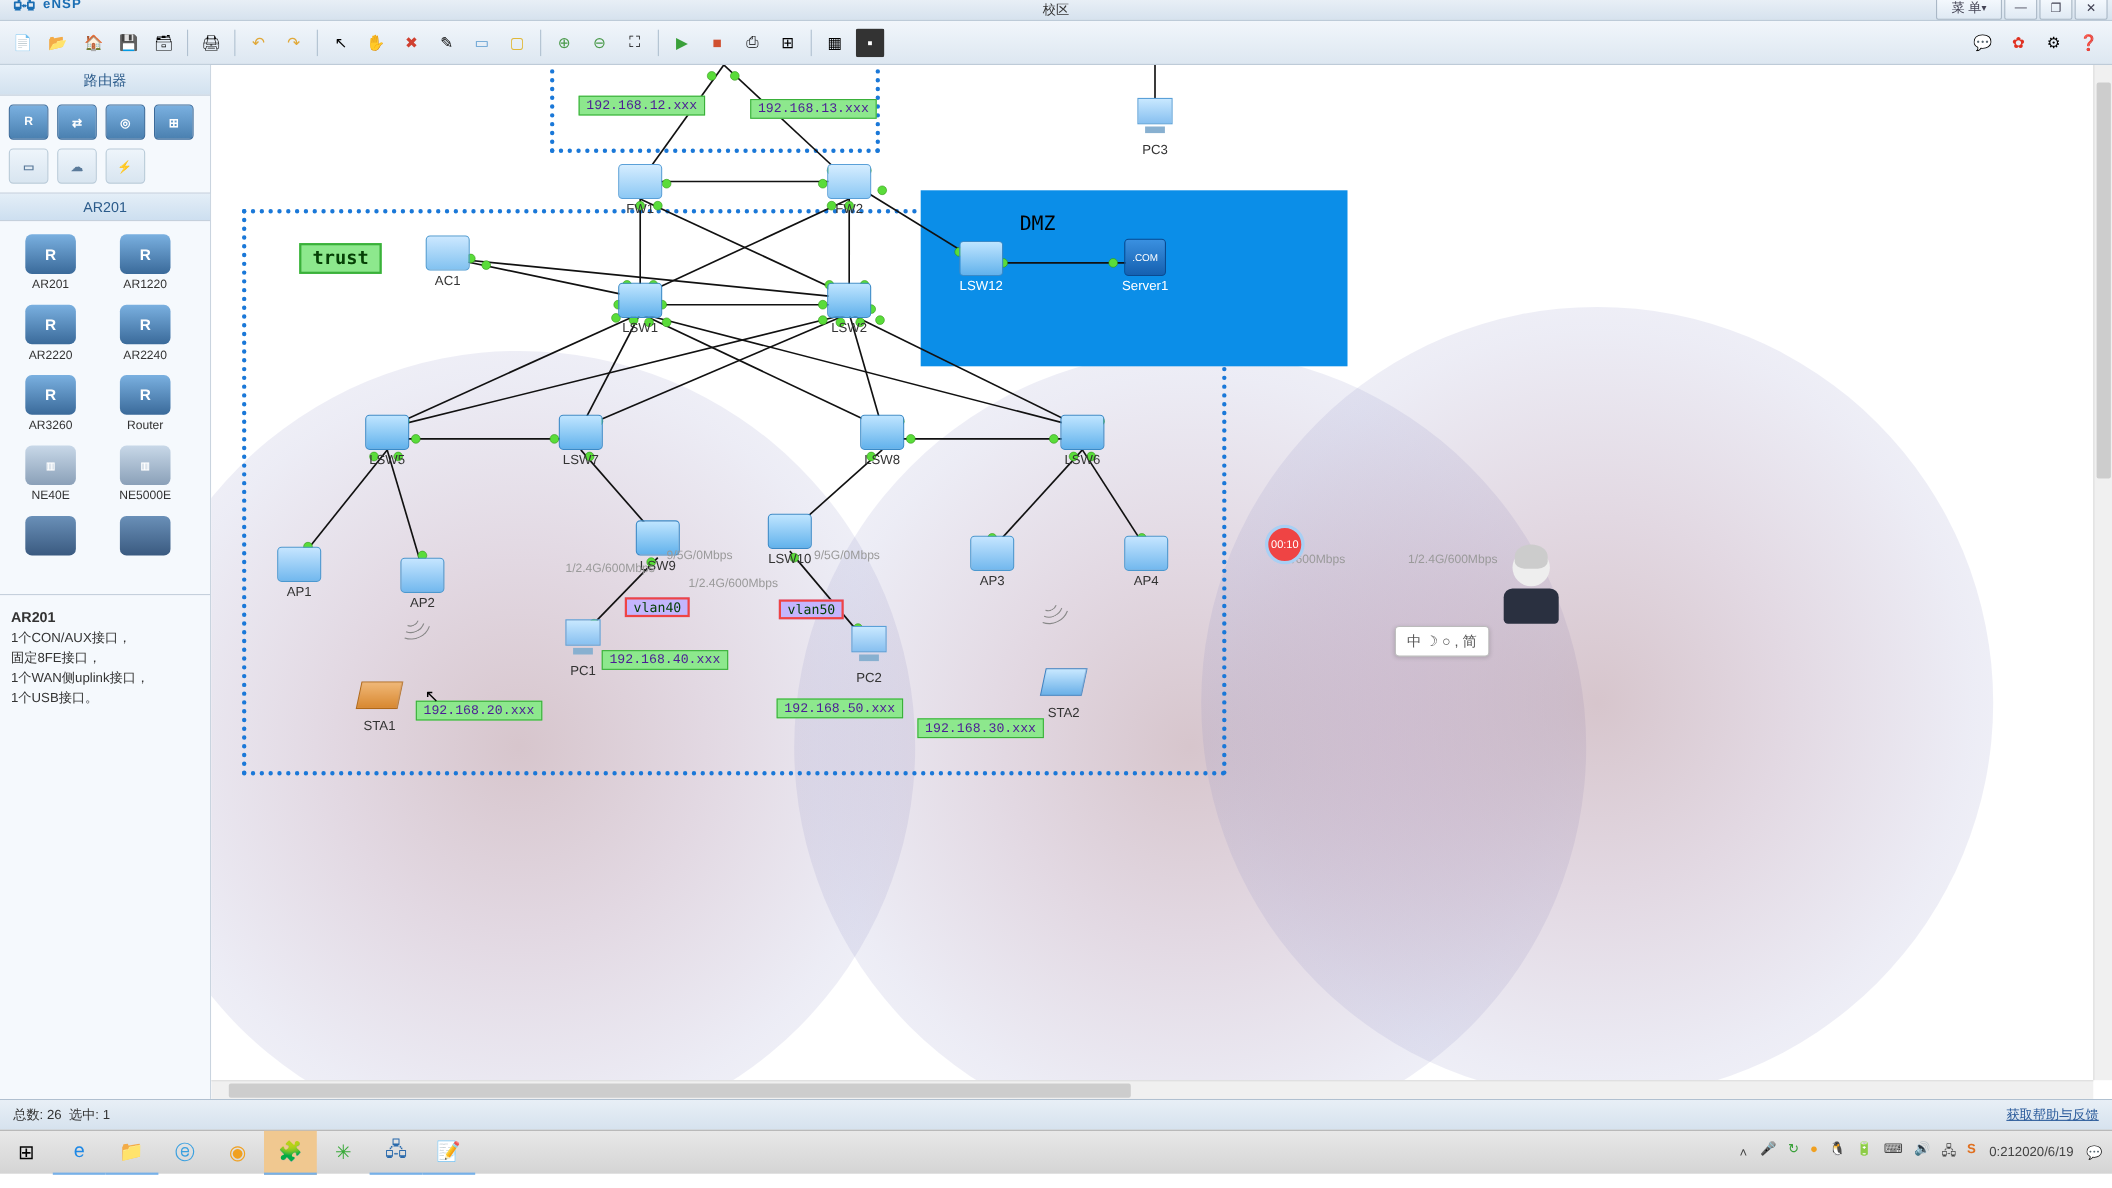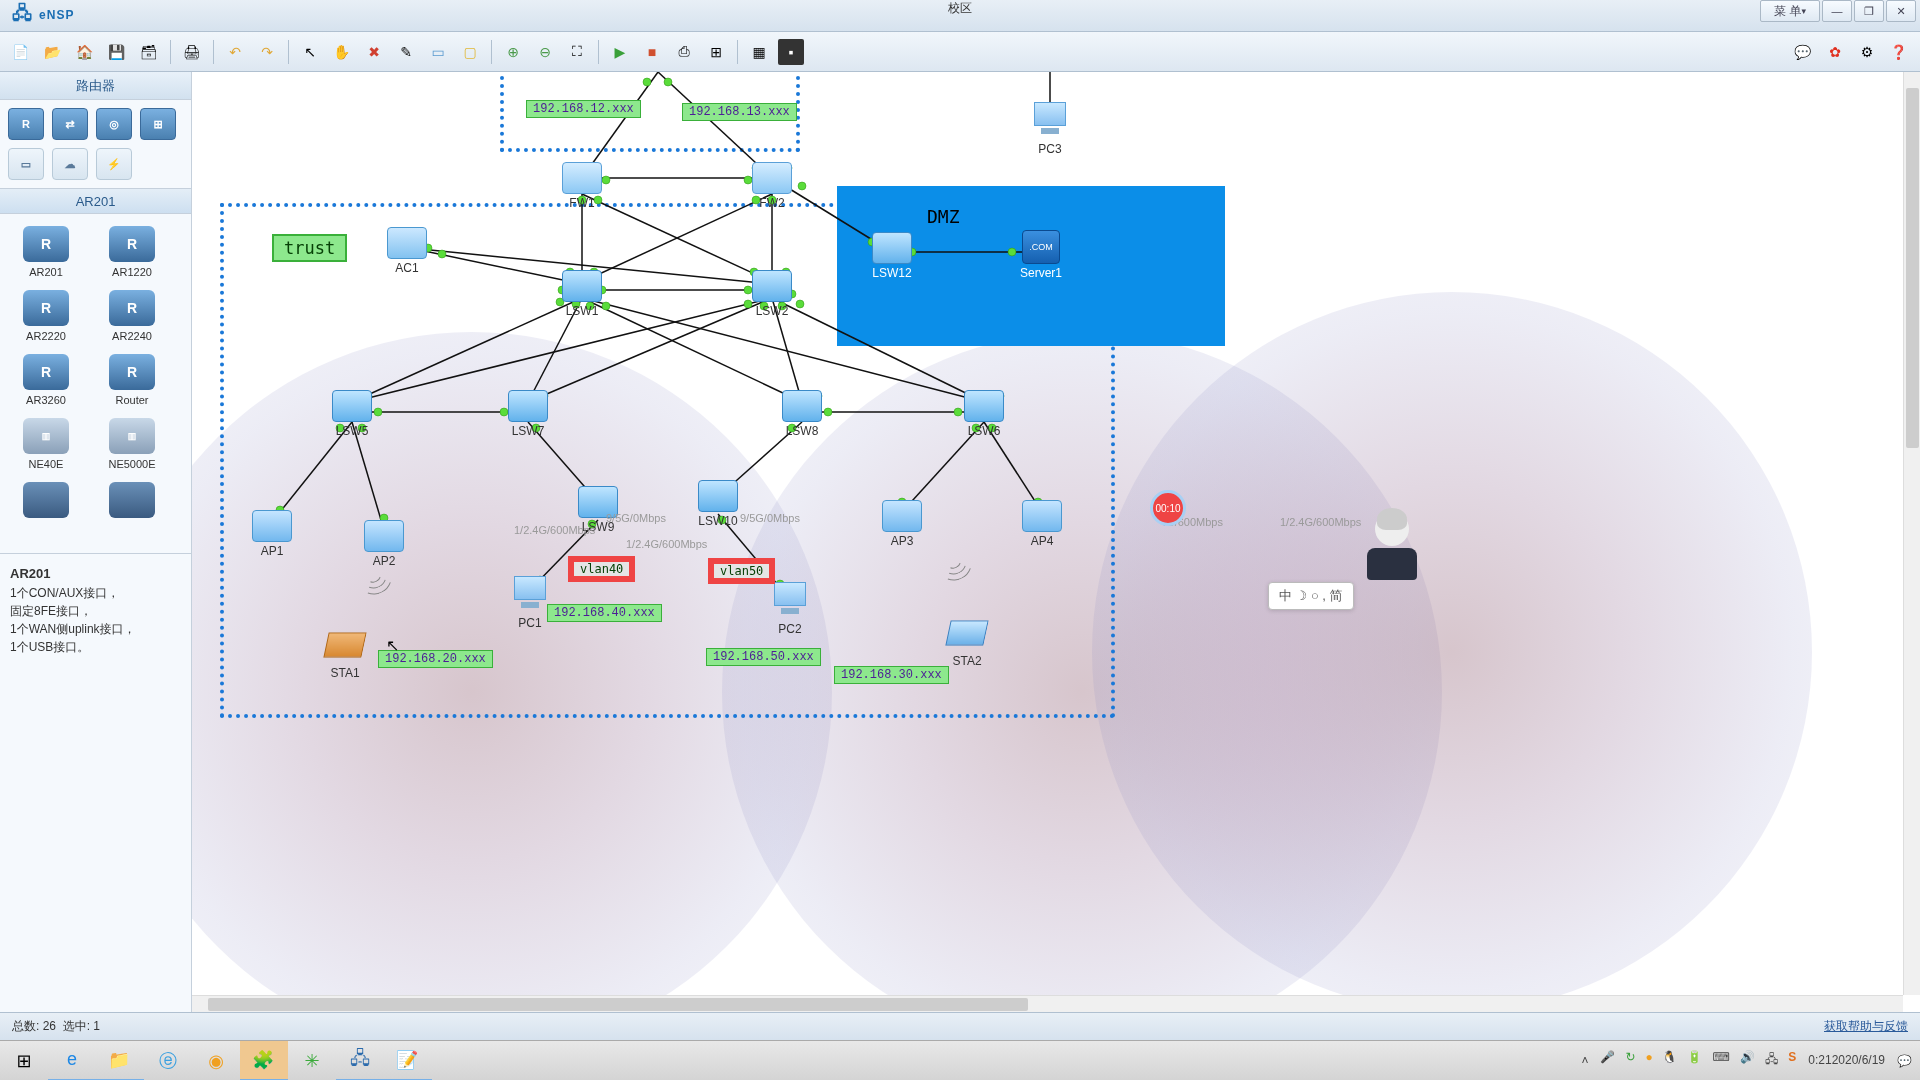--- a/index.html
+++ b/index.html
@@ -1,17 +1,17 @@
 <!DOCTYPE html>
 <html><head>
 <meta charset="utf-8">
 <style>
 *{box-sizing:border-box;margin:0;padding:0;font-family:"Microsoft YaHei",Arial,sans-serif;font-size:12px;user-select:none}
 body{width:1920px;height:1080px;overflow:hidden;background:#fff;position:relative}
-.title-bar{height:32px;background:linear-gradient(#e8eff6,#d6e2ee);display:flex;align-items:flex-start;border-bottom:1px solid #b0c0d0;position:relative}
+.title-bar{height:19px;background:linear-gradient(#e8eff6,#d6e2ee);display:flex;align-items:flex-end;border-bottom:1px solid #b0c0d0;position:relative}
 .logo{padding:0 12px;font-weight:bold;font-size:18px;color:#1b6eb3;letter-spacing:1px}
 .logo .e{color:#1b6eb3}
 .title-text{position:absolute;left:50%;transform:translateX(-50%);color:#333}
 .title-controls{position:absolute;right:4px;display:flex;gap:2px}
 .title-btn{width:30px;height:22px;border:1px solid #aab8c6;background:linear-gradient(#f7fbff,#dfe9f3);border-radius:2px;display:flex;align-items:center;justify-content:center;color:#445;font-size:11px}
 .menu-btn{width:60px}
 .toolbar{height:40px;background:linear-gradient(#f1f6fb,#dde7f1);border-bottom:1px solid #b0c0d0;display:flex;align-items:center;padding:0 8px;gap:6px;position:relative}
 .tbtn{width:26px;height:26px;border:1px solid transparent;border-radius:4px;display:flex;align-items:center;justify-content:center;font-size:14px}
 .tsep{width:1px;height:24px;background:#b0c0d0;margin:0 2px}
 .right-tools{position:absolute;right:8px;display:flex;gap:6px}
@@ -42,22 +42,22 @@
 .sw{background:linear-gradient(#bfe5ff,#62b2ec);border:1px solid #3a8ac8}
 .fw{background:linear-gradient(#d5edff,#8cc8f4);border:1px solid #5aa0d8}
 .ap{background:linear-gradient(#c5e5ff,#72b8ee);border:1px solid #4a98d0}
 .pc{width:40px;height:38px}
 .pc .mon{width:32px;height:24px;background:linear-gradient(#c8e8ff,#88c0f0);border:1px solid #5aa0d8;margin:0 auto}
 .pc .base{width:18px;height:6px;background:#88b0d0;margin:2px auto 0}
 .srv{background:linear-gradient(#3a90e0,#1560b0);border:1px solid #0a4a90;width:38px;height:34px;font-size:9px}
 .sta{width:38px;height:26px;background:linear-gradient(#f0b878,#d88830);transform:skewX(-12deg) rotateX(15deg);border:1px solid #b06818}
 .ac{background:linear-gradient(#cce8ff,#82c2f0);border:1px solid #4a98d0}
 .greentag{position:absolute;background:#8de88d;border:1px solid #3ab03a;padding:1px 6px;font-family:Liberation Mono, monospace;font-size:12px;color:#4c1d95}
-.vlantag{position:absolute;background:#e5e5e5;border:6px solid #ef4444;padding:0 6px;font-family:monospace;font-size:12px;color:#064006}
-.zonetag{position:absolute;background:#8de88d;border:2px solid #3ab03a;padding:2px 10px;font-family:monospace;font-size:17px;font-weight:normal;color:#064006}
+.vlantag{position:absolute;background:#c4b5fd;border:2px solid #ef4444;padding:0 6px;font-family:monospace;font-size:12px;color:#064006}
+.zonetag{position:absolute;background:#8de88d;border:2px solid #3ab03a;padding:2px 10px;font-family:monospace;font-size:17px;font-weight:bold;color:#064006}
 .dmzbox{position:absolute;background:#0b8ee8;color:#fff}
 .dmzlabel{font-family:monospace;font-size:18px;color:#000}
 .dashbox{position:absolute;border:4px dotted #1a78d8}
 .coverage{position:absolute;border-radius:50%;background:radial-gradient(circle,rgba(140,90,110,0.35),rgba(140,100,140,0.25),rgba(130,130,190,0.15),rgba(130,150,210,0.05));pointer-events:none}
 .link{stroke:#111;stroke-width:1.5}
 .port{fill:#5adc3a;stroke:#2a9010;stroke-width:0.5}
 .speedlbl{position:absolute;color:#9a9a9a;font-size:11px;white-space:nowrap}
 .wifi-waves{position:absolute;width:40px;height:30px;pointer-events:none}
 .wifi-waves span{position:absolute;left:50%;border:1px solid #888;border-color:#888 transparent transparent transparent;border-radius:50%}
 .status-bar{height:28px;background:linear-gradient(#e8eff6,#d6e2ee);border-top:1px solid #b0c0d0;display:flex;align-items:center;padding:0 12px;color:#333;justify-content:space-between}

